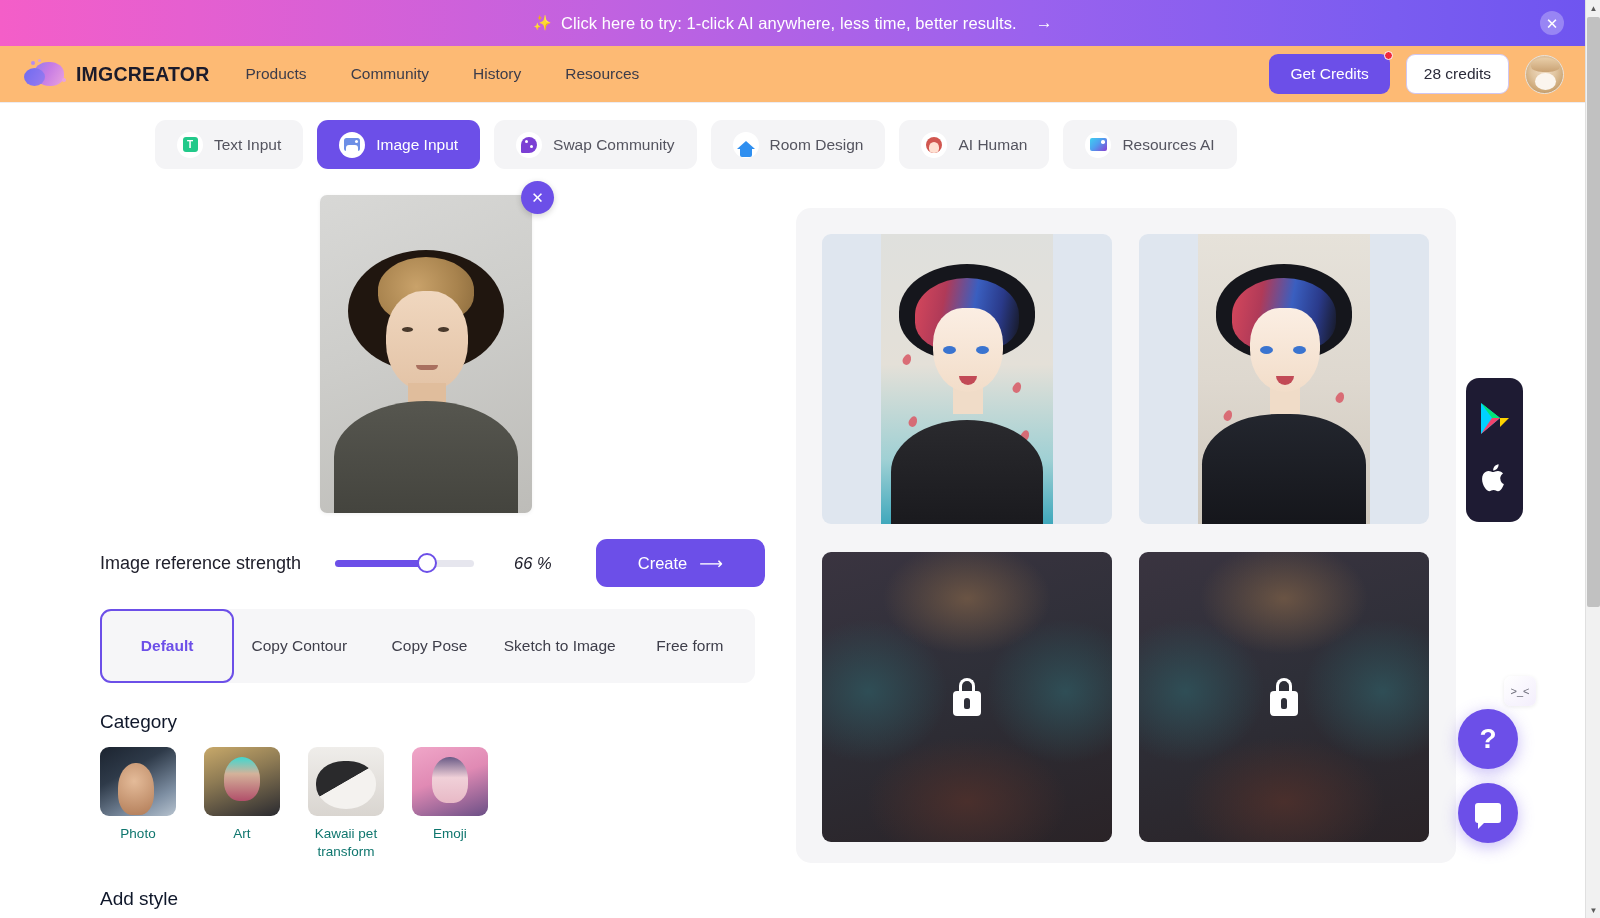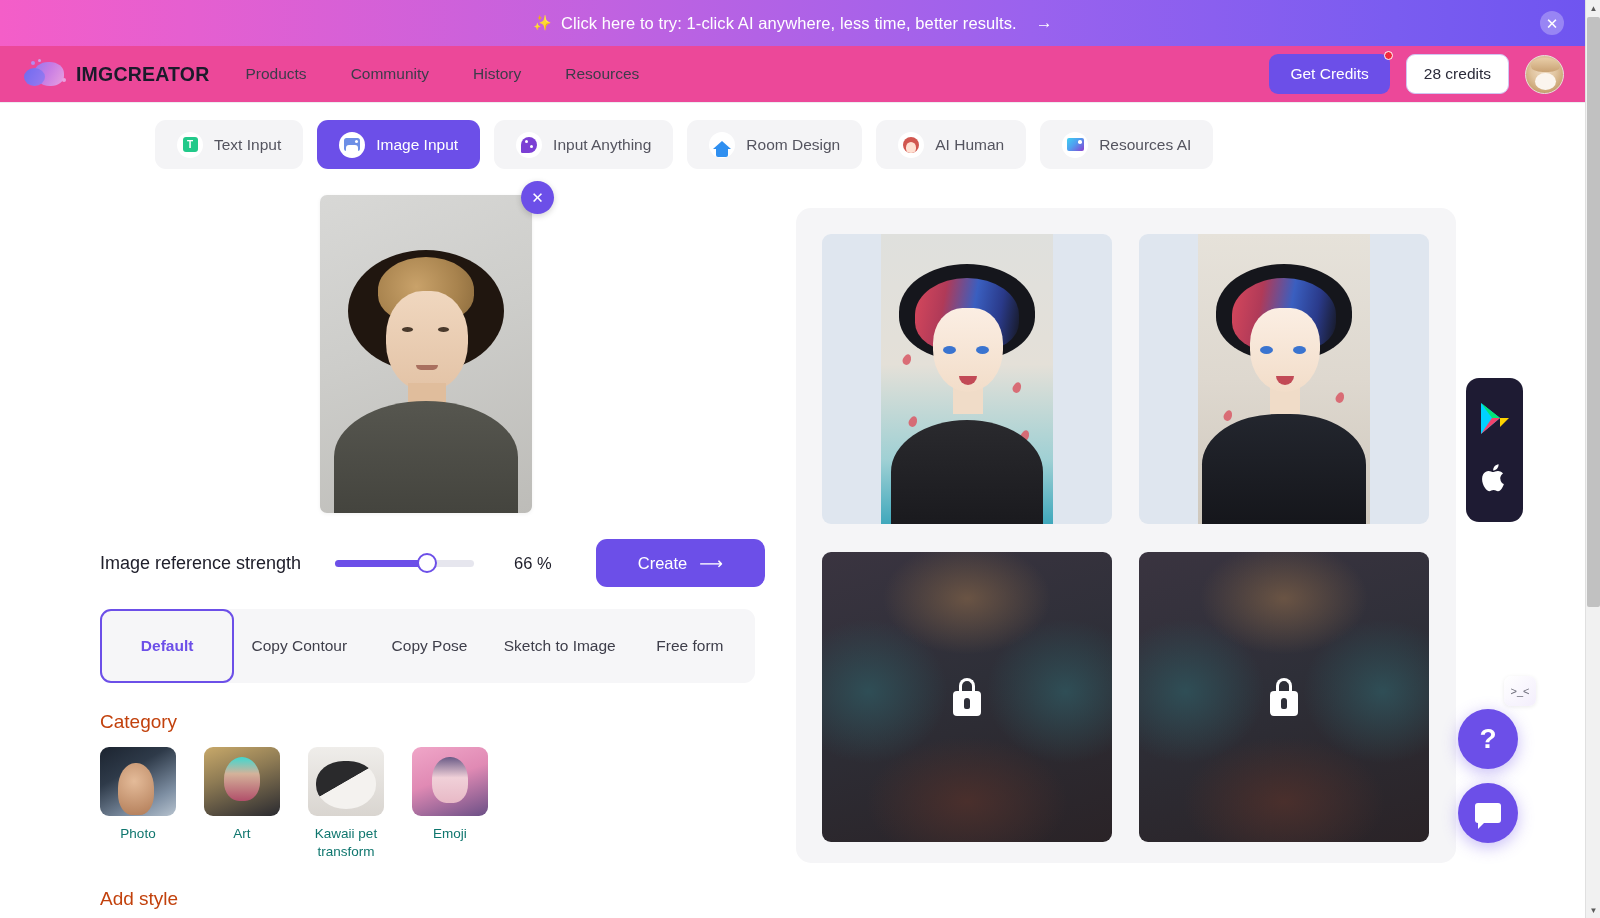--- a/index.html
+++ b/index.html
@@ -38,21 +38,21 @@
     background: rgba(255,255,255,.28);
     display: flex; align-items: center; justify-content: center;
     color: #fff; font-size: 15px; line-height: 1;
     cursor: pointer;
   }
 
   
   .header {
     position: absolute; top: 46px; left: 0;
     width: 1586px; height: 57px;
-    background: #ec4899;
+    background: #fdba74;
     border-bottom: 1px solid #ececf1;
     display: flex; align-items: center;
   }
   .brand { display: flex; align-items: center; gap: 10px; margin-left: 22px; }
   .brand-mark { width: 44px; height: 30px; position: relative; }
   .blob1 {
     position: absolute; left: 12px; top: 3px;
     width: 30px; height: 24px; border-radius: 50% 50% 45% 55%;
     background: linear-gradient(120deg,#8f7bf2 0%, #c77ce4 45%, #e9a2e0 100%);
   }
@@ -200,21 +200,21 @@
     position: absolute; left: 0; top: 0; height: 7px;
     border-radius: 4px; background: #6c4fe8;
   }
   .slider-knob {
     position: absolute; top: 50%; transform: translate(-50%,-50%);
     width: 20px; height: 20px; border-radius: 50%;
     background: #ffffff; border: 2.5px solid #6c4fe8;
     cursor: pointer;
   }
   .slider-val {
-    font-size: 16.5px; color: #20202c; margin-left: 32px; white-space: nowrap;
+    font-size: 16.5px; color: #20202c; margin-left: 32px; white-space: nowrap; font-style: italic;
   }
   .btn-create {
     margin-left: 36px;
     background: #6c4fe8; color: #fff; border: none;
     border-radius: 11px; width: 189px; height: 48px;
     font-size: 16.5px; cursor: pointer;
     display: flex; align-items: center; justify-content: center; gap: 12px;
     font-family: "Liberation Sans", sans-serif;
   }
 
@@ -232,21 +232,21 @@
     line-height: 1.5; padding: 16px 6px;
   }
   .seg.active {
     color: #6c4fe8; font-weight: 700;
     background: #f6f6f8;
     border: 2px solid #6c4fe8; border-radius: 11px;
     height: 74px;
   }
 
   
-  .sec-title { margin-top: 28px; font-size: 19px; color: #c2410c; }
+  .sec-title { margin-top: 28px; font-size: 19px; color: #0f172a; }
   .cat-row { display: flex; gap: 28px; margin-top: 14px; }
   .cat { width: 76px; cursor: pointer; }
   .cat-thumb {
     width: 76px; height: 69px; border-radius: 9px;
     overflow: hidden; position: relative;
   }
   .cat.sel .cat-thumb { outline: 2.5px solid #6c4fe8; outline-offset: 1px; border-radius: 9px; }
   .cat-label {
     margin-top: 9px; font-size: 13.5px; color: #0f766e;
     text-align: center; line-height: 1.3;
@@ -428,21 +428,21 @@
     <div class="mode active">
       <span class="mode-ico">
           <span class="ico-img"></span>
         </span>
       <span>Image Input</span>
     </div>
     <div class="mode">
       <span class="mode-ico">
           <span class="ico-swap"></span>
         </span>
-      <span>Input Anything</span>
+      <span>Swap Community</span>
     </div>
     <div class="mode">
       <span class="mode-ico">
           <span class="ico-home"></span>
         </span>
       <span>Room Design</span>
     </div>
     <div class="mode">
       <span class="mode-ico">
           <span class="ico-human"></span>

